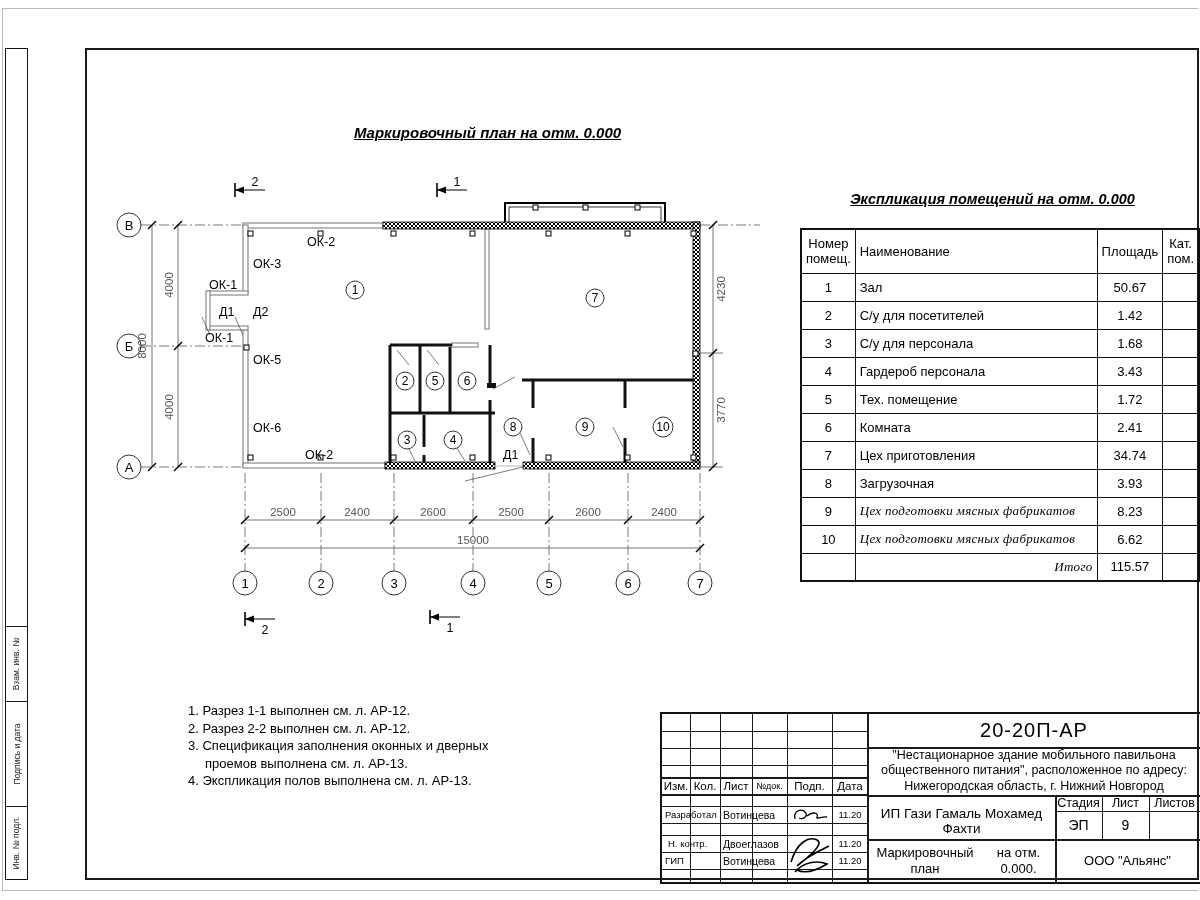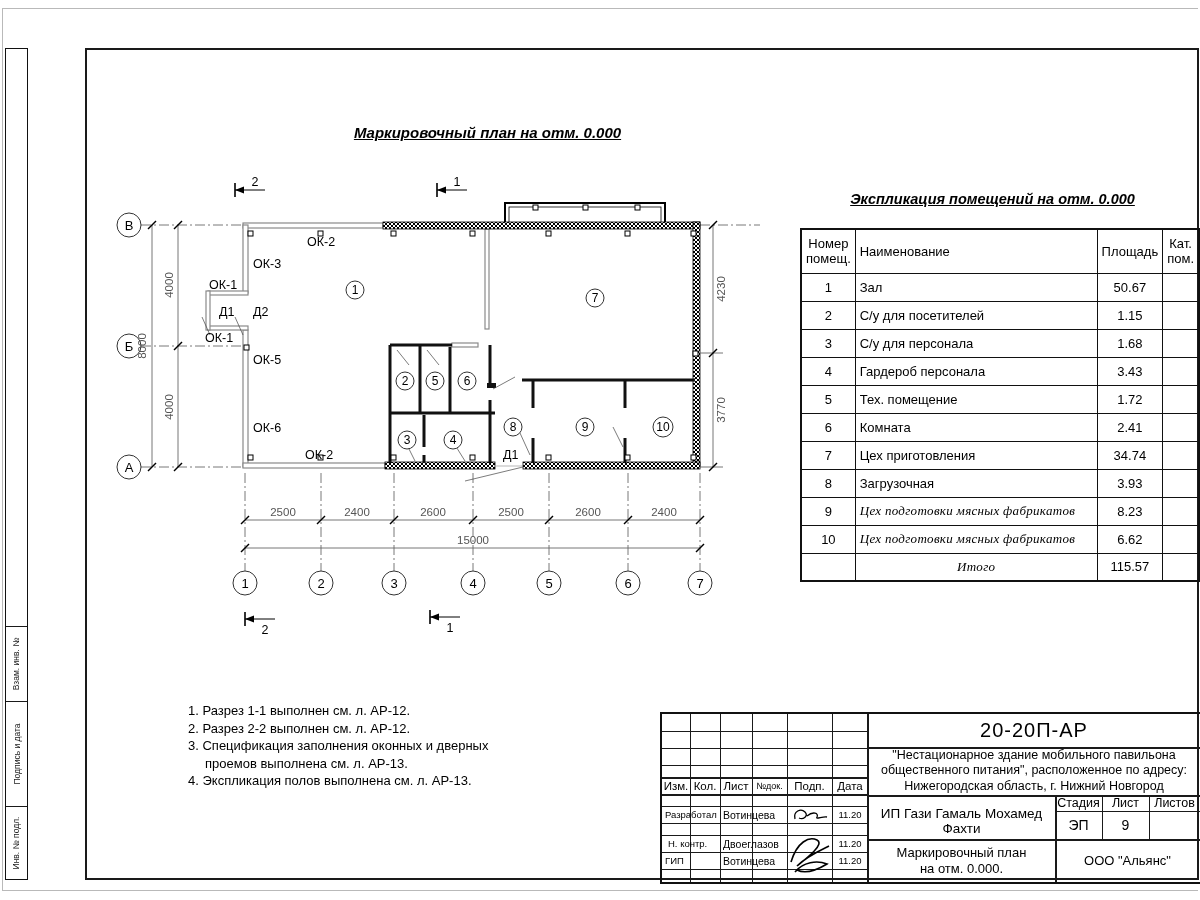--- a/index.html
+++ b/index.html
@@ -316,21 +316,21 @@
   </tr>
   <tr>
         <td class="c-num">1</td>
         <td class="c-name">Зал</td>
         <td class="c-area">50.67</td>
         <td class="c-cat"></td>
       </tr>
   <tr>
         <td class="c-num">2</td>
         <td class="c-name">С/у для посетителей</td>
-        <td class="c-area">1.15</td>
+        <td class="c-area">1.42</td>
         <td class="c-cat"></td>
       </tr>
   <tr>
         <td class="c-num">3</td>
         <td class="c-name">С/у для персонала</td>
         <td class="c-area">1.68</td>
         <td class="c-cat"></td>
       </tr>
   <tr>
         <td class="c-num">4</td>
@@ -369,21 +369,21 @@
         <td class="c-cat"></td>
       </tr>
   <tr>
         <td class="c-num">10</td>
         <td class="c-name gost">Цех подготовки мясных фабрикатов</td>
         <td class="c-area">6.62</td>
         <td class="c-cat"></td>
       </tr>
   <tr>
     <td class="c-num"></td>
-    <td class="c-name gost" style="text-align:center;">Итого</td>
+    <td class="c-name gost" style="text-align:right;">Итого</td>
     <td class="c-area">115.57</td>
     <td class="c-cat"></td>
   </tr>
 </tbody>
   </table>
 
 <div class="notes">
   <div>1. Разрез 1-1 выполнен см. л. АР-12.</div>
   <div>2. Разрез 2-2 выполнен см. л. АР-12.</div>
   <div>3. Спецификация заполнения оконных и дверных</div>
@@ -444,18 +444,18 @@
   </svg>
 
   <div class="cell" style="left:206px;top:0;width:332px;height:33px;font-size:20px;letter-spacing:1px;">20-20П-АР</div>
   <div class="cell" style="left:206px;top:33px;width:332px;height:48px;font-size:12.5px;line-height:15.5px;padding:0 4px;">"Нестационарное здание мобильного павильона общественного питания", расположенное по адресу: Нижегородская область, г. Нижний Новгород</div>
   <div class="cell" style="left:206px;top:81px;width:187px;height:52px;font-size:13.5px;">ИП Гази Гамаль Мохамед Фахти</div>
   <div class="cell" style="left:393px;top:81px;width:47px;height:16px;font-size:12.5px;">Стадия</div>
   <div class="cell" style="left:440px;top:81px;width:47px;height:16px;font-size:12.5px;">Лист</div>
   <div class="cell" style="left:487px;top:81px;width:51px;height:16px;font-size:12.5px;">Листов</div>
   <div class="cell" style="left:393px;top:97px;width:47px;height:28px;font-size:14px;">ЭП</div>
   <div class="cell" style="left:440px;top:97px;width:47px;height:28px;font-size:14px;">9</div>
-  <div class="cell" style="left:206px;top:125px;width:187px;height:43px;font-size:13px;line-height:16px;flex-direction:column;">
+  <div class="cell" style="left:206px;top:125px;width:187px;height:43px;font-size:13px;line-height:16px;flex-direction:row;">
     <span>Маркировочный план</span>
     <span>на отм. 0.000.</span>
   </div>
   <div class="cell" style="left:393px;top:125px;width:145px;height:43px;font-size:13px;">ООО "Альянс"</div>
 </div>
 
 </body></html>

